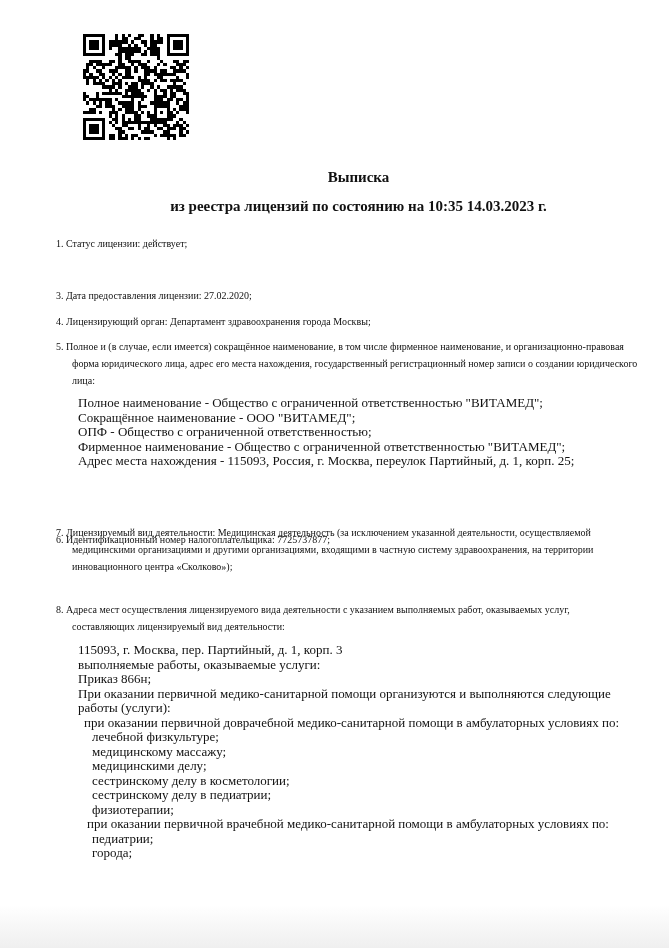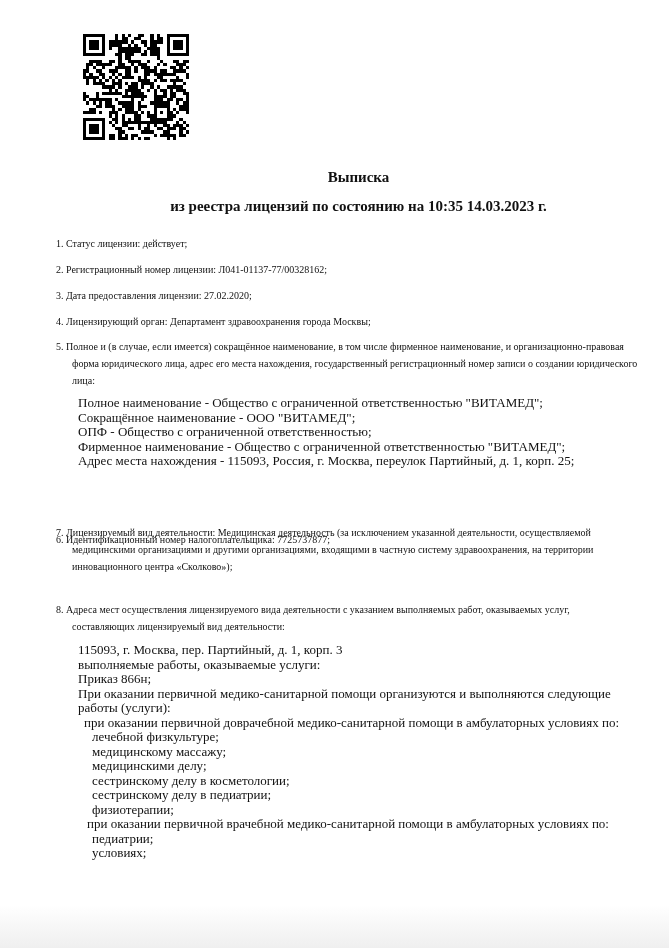--- a/index.html
+++ b/index.html
@@ -623,24 +623,20 @@
       </svg>
   </div>
 
   <div class="title t1">Выписка</div>
   <div class="title t2">из реестра лицензий по состоянию на 10:35 14.03.2023 г.</div>
 
   <div class="item" style="top:235px;">
     <span>1.</span>
     <span>Статус лицензии: действует;</span>
   </div>
-  <div class="item" style="top:261px;">
-    <span>2.</span>
-    <span>Регистрационный номер лицензии: Л041-01137-77/00328162;</span>
-  </div>
   <div class="item" style="top:287px;">
     <span>3.</span>
     <span>Дата предоставления лицензии: 27.02.2020;</span>
   </div>
   <div class="item" style="top:313px;">
     <span>4.</span>
     <span>Лицензирующий орган: Департамент здравоохранения города Москвы;</span>
   </div>
   <div class="item hang" style="top:338px; width:575px;">
     <span>5.</span>
@@ -675,16 +671,16 @@
     <div>При оказании первичной медико-санитарной помощи организуются и выполняются следующие работы (услуги):</div>
     <div class="ind0b justify" style="text-align-last:left;">при оказании первичной доврачебной медико-санитарной помощи в амбулаторных условиях по:</div>
     <div class="ind2">лечебной физкультуре;</div>
     <div class="ind2">медицинскому массажу;</div>
     <div class="ind2">медицинскими делу;</div>
     <div class="ind2">сестринскому делу в косметологии;</div>
     <div class="ind2">сестринскому делу в педиатрии;</div>
     <div class="ind2">физиотерапии;</div>
     <div class="ind1">при оказании первичной врачебной медико-санитарной помощи в амбулаторных условиях по:</div>
     <div class="ind2">педиатрии;</div>
-    <div class="ind2">условиях;</div>
+    <div class="ind2">города;</div>
   </div>
 
 </div>
 
 </body></html>

